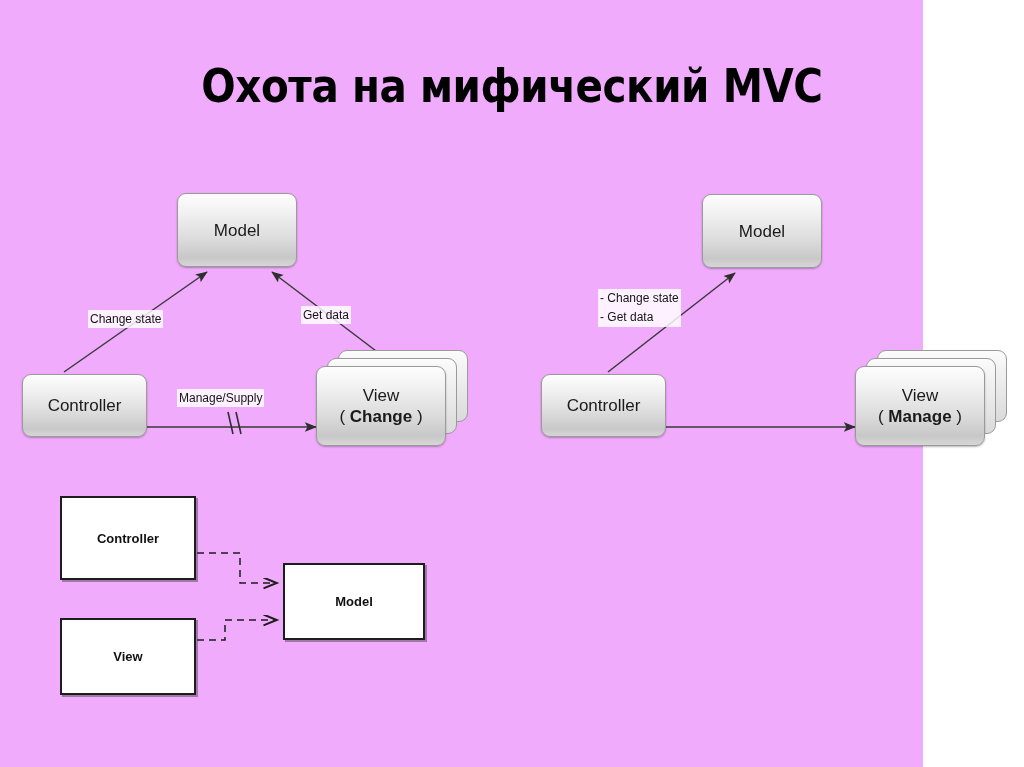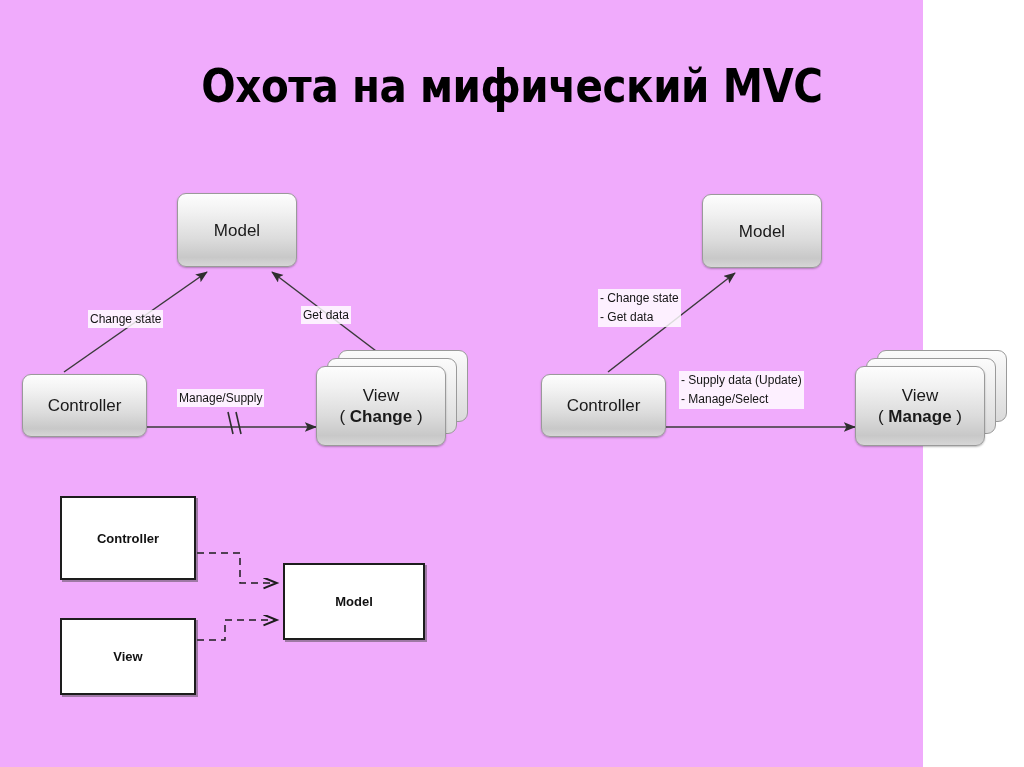--- a/index.html
+++ b/index.html
@@ -192,24 +192,20 @@
         <span>( </span><span class="bold-inline">Manage</span><span> )</span>
       </span>
     </div>
   </div>
 
   <div class="elabel multi" style="left:598px; top:289px;">
     <div>- Change state</div>
     <div>- Get data</div>
   </div>
 
-  <div class="elabel multi" style="left:679px; top:371px;">
-    <div>- Supply data (Update)</div>
-    <div>- Manage/Select</div>
-  </div>
 
   <div class="pbox" style="left:60px; top:496px; width:136px; height:84px;">
     <span>Controller</span>
   </div>
 
   <div class="pbox" style="left:60px; top:618px; width:136px; height:77px;">
     <span>View</span>
   </div>
 
   <div class="pbox" style="left:283px; top:563px; width:142px; height:77px;">

